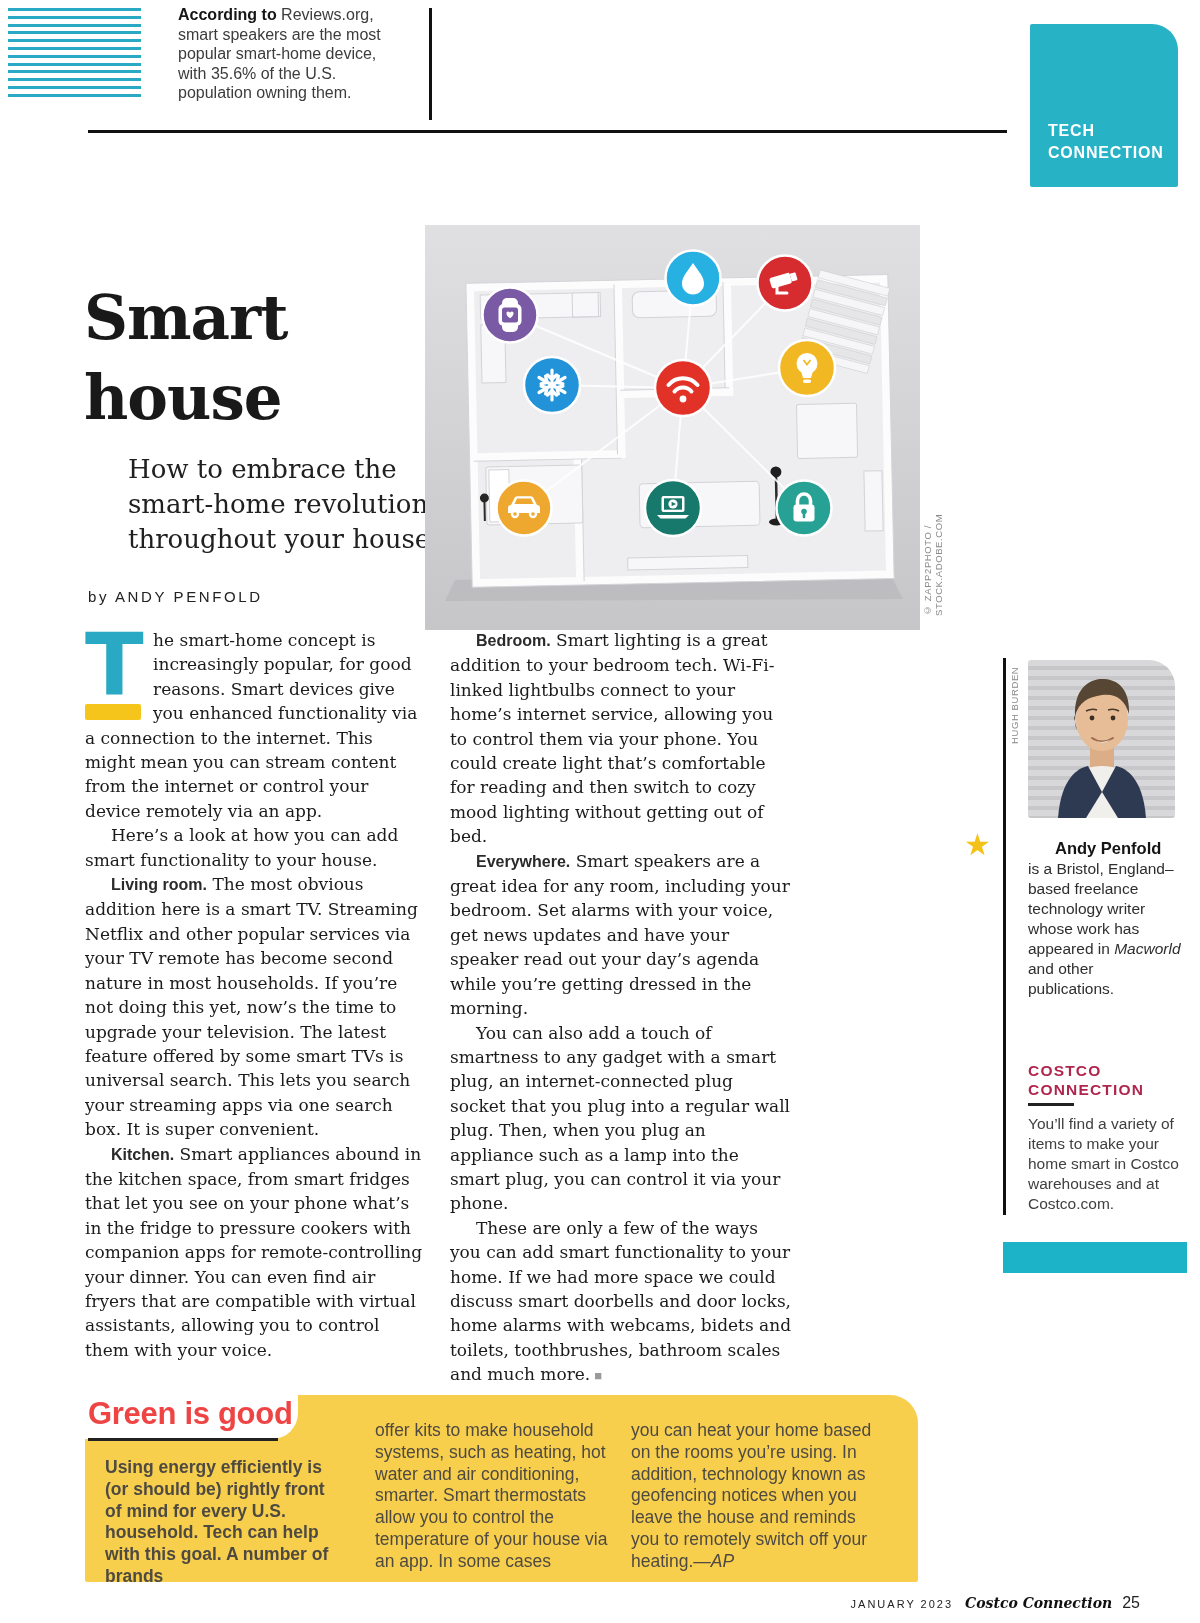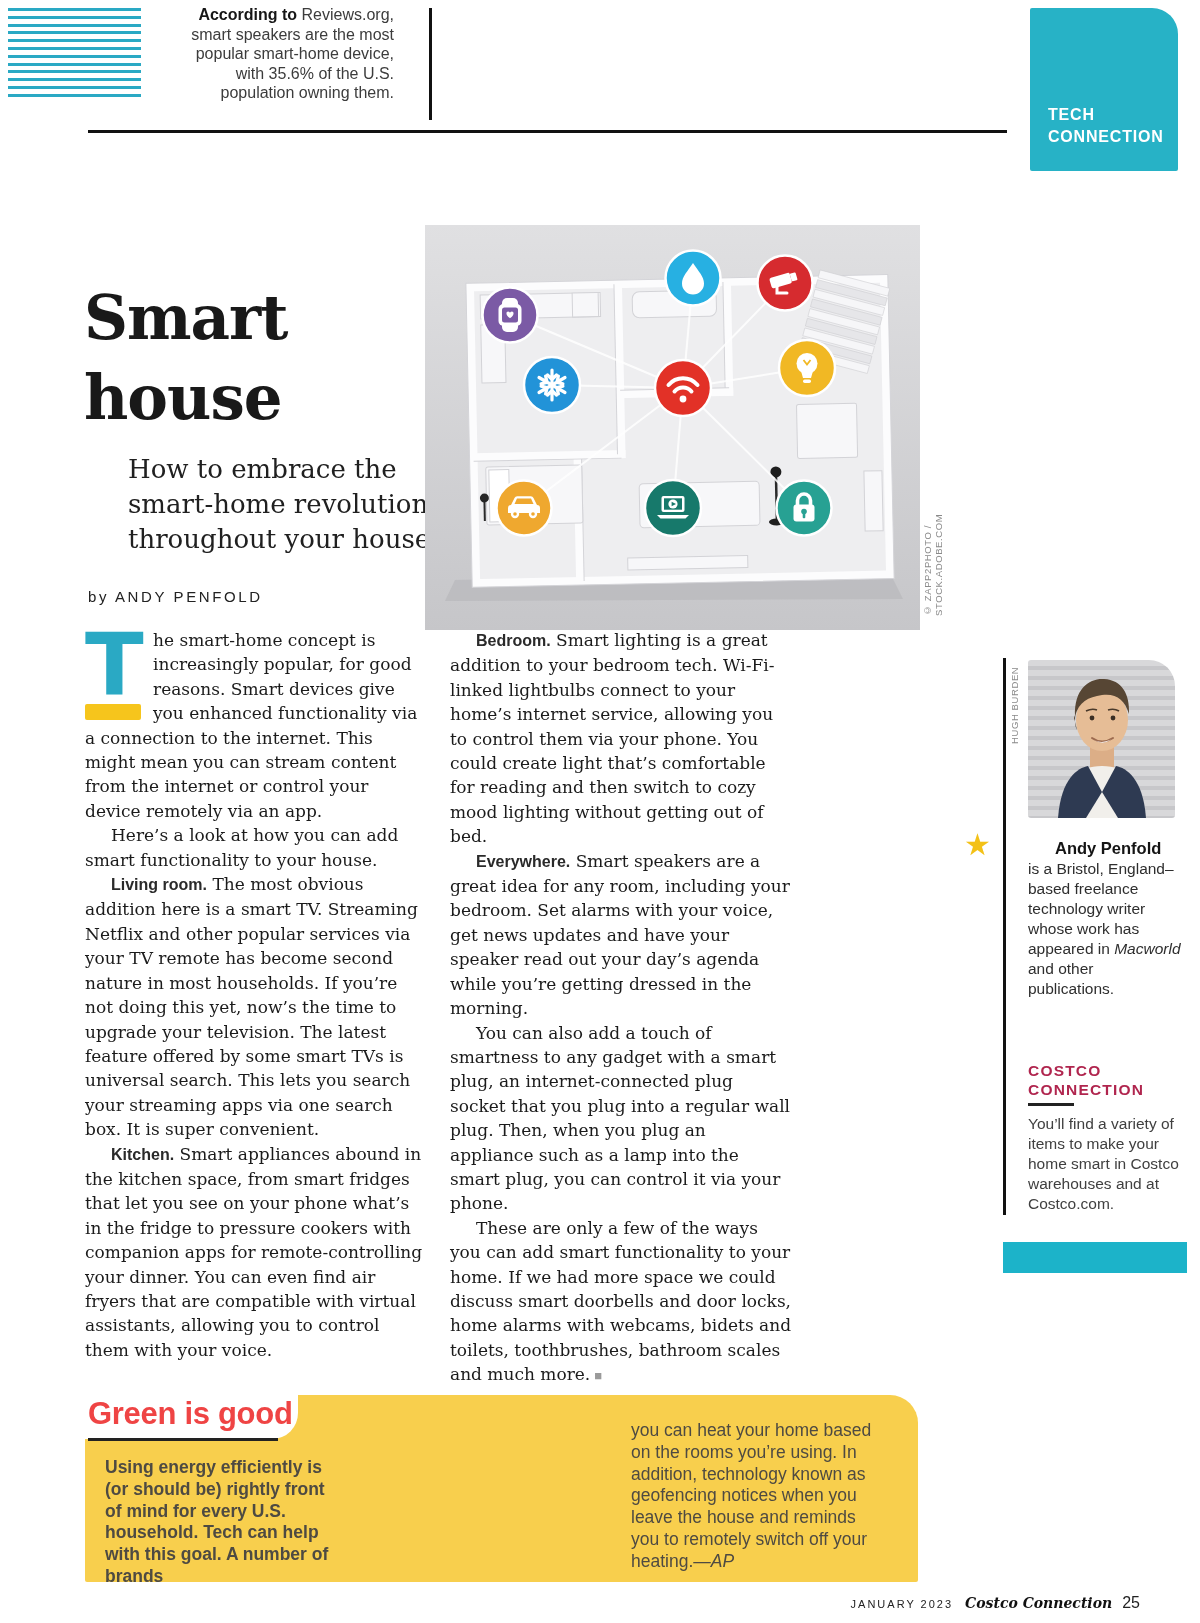--- a/index.html
+++ b/index.html
@@ -2,25 +2,25 @@
 <html><head>
 <meta charset="utf-8">
 <style>
   html,body{margin:0;padding:0;background:#ffffff;}
   .page{position:relative;width:1200px;height:1623px;background:#fff;overflow:hidden;
         font-family:"Liberation Sans", sans-serif;color:#1b1b1b;}
 
   
   .stripes{position:absolute;left:8px;top:8px;width:133px;height:93px;
     background:repeating-linear-gradient(to bottom,#2aa9c4 0 3px,#ffffff 3px 7.8px);}
-  .callout{position:absolute;left:178px;top:5px;width:216px;font-size:16px;line-height:19.6px;color:#3c3c3c;text-align:right;}
+  .callout{position:absolute;left:178px;top:5px;width:216px;font-size:16px;line-height:19.6px;color:#3c3c3c;}
   .callout b{color:#161616;}
   .callout-divider{position:absolute;left:429px;top:8px;width:3px;height:112px;background:#111;}
   .header-rule{position:absolute;left:88px;top:130px;width:919px;height:3px;background:#111;}
-  .tech-badge{position:absolute;left:1030px;top:8px;width:148px;height:163px;background:#27b2c6;
+  .tech-badge{position:absolute;left:1030px;top:24px;width:148px;height:163px;background:#27b2c6;
     border-radius:2px 26px 2px 2px;}
   .tech-badge-text{position:absolute;left:18px;top:96px;color:#fff;font-weight:bold;font-size:16px;
     letter-spacing:0.8px;line-height:22px;}
 
   
   .title{position:absolute;left:84px;top:278px;font-family:"DejaVu Serif",serif;font-weight:bold;
     font-size:61px;line-height:80px;color:#191919;letter-spacing:-1px;}
   .subtitle{position:absolute;left:86px;top:452px;width:334px;font-family:"DejaVu Serif",serif;
     font-size:26px;line-height:35px;color:#202020;margin-left:42px;}
   .byline{position:absolute;left:88px;top:588px;font-size:15px;letter-spacing:2.6px;color:#222;}
@@ -311,20 +311,21 @@
   </div>
   <div class="costco-rule"></div>
   <div class="costco-text">You’ll find a variety of items to make your home smart in Costco warehouses and at Costco.com.</div>
   <div class="teal-block"></div>
 
   <div class="green-box"></div>
   <div class="green-notch"></div>
   <div class="green-heading">Green is good</div>
   <div class="green-underline"></div>
   <div class="green-col green-col-1">Using energy efficiently is (or should be) rightly front of mind for every U.S. household. Tech can help with this goal. A number of brands</div>
+  <div class="green-col green-col-2">offer kits to make household systems, such as heating, hot water and air conditioning, smarter. Smart thermostats allow you to control the temperature of your house via an app. In some cases</div>
   <div class="green-col green-col-3">
     <span>you can heat your home based on the rooms you’re using. In addition, technology known as geofencing notices when you leave the house and reminds you to remotely switch off your heating.</span><i>—AP</i>
   </div>
 
   <div class="footer">
     <span class="footer-issue">JANUARY 2023</span>
     <span class="footer-mag">Costco Connection</span>
     <span class="footer-page">25</span>
   </div>
 

